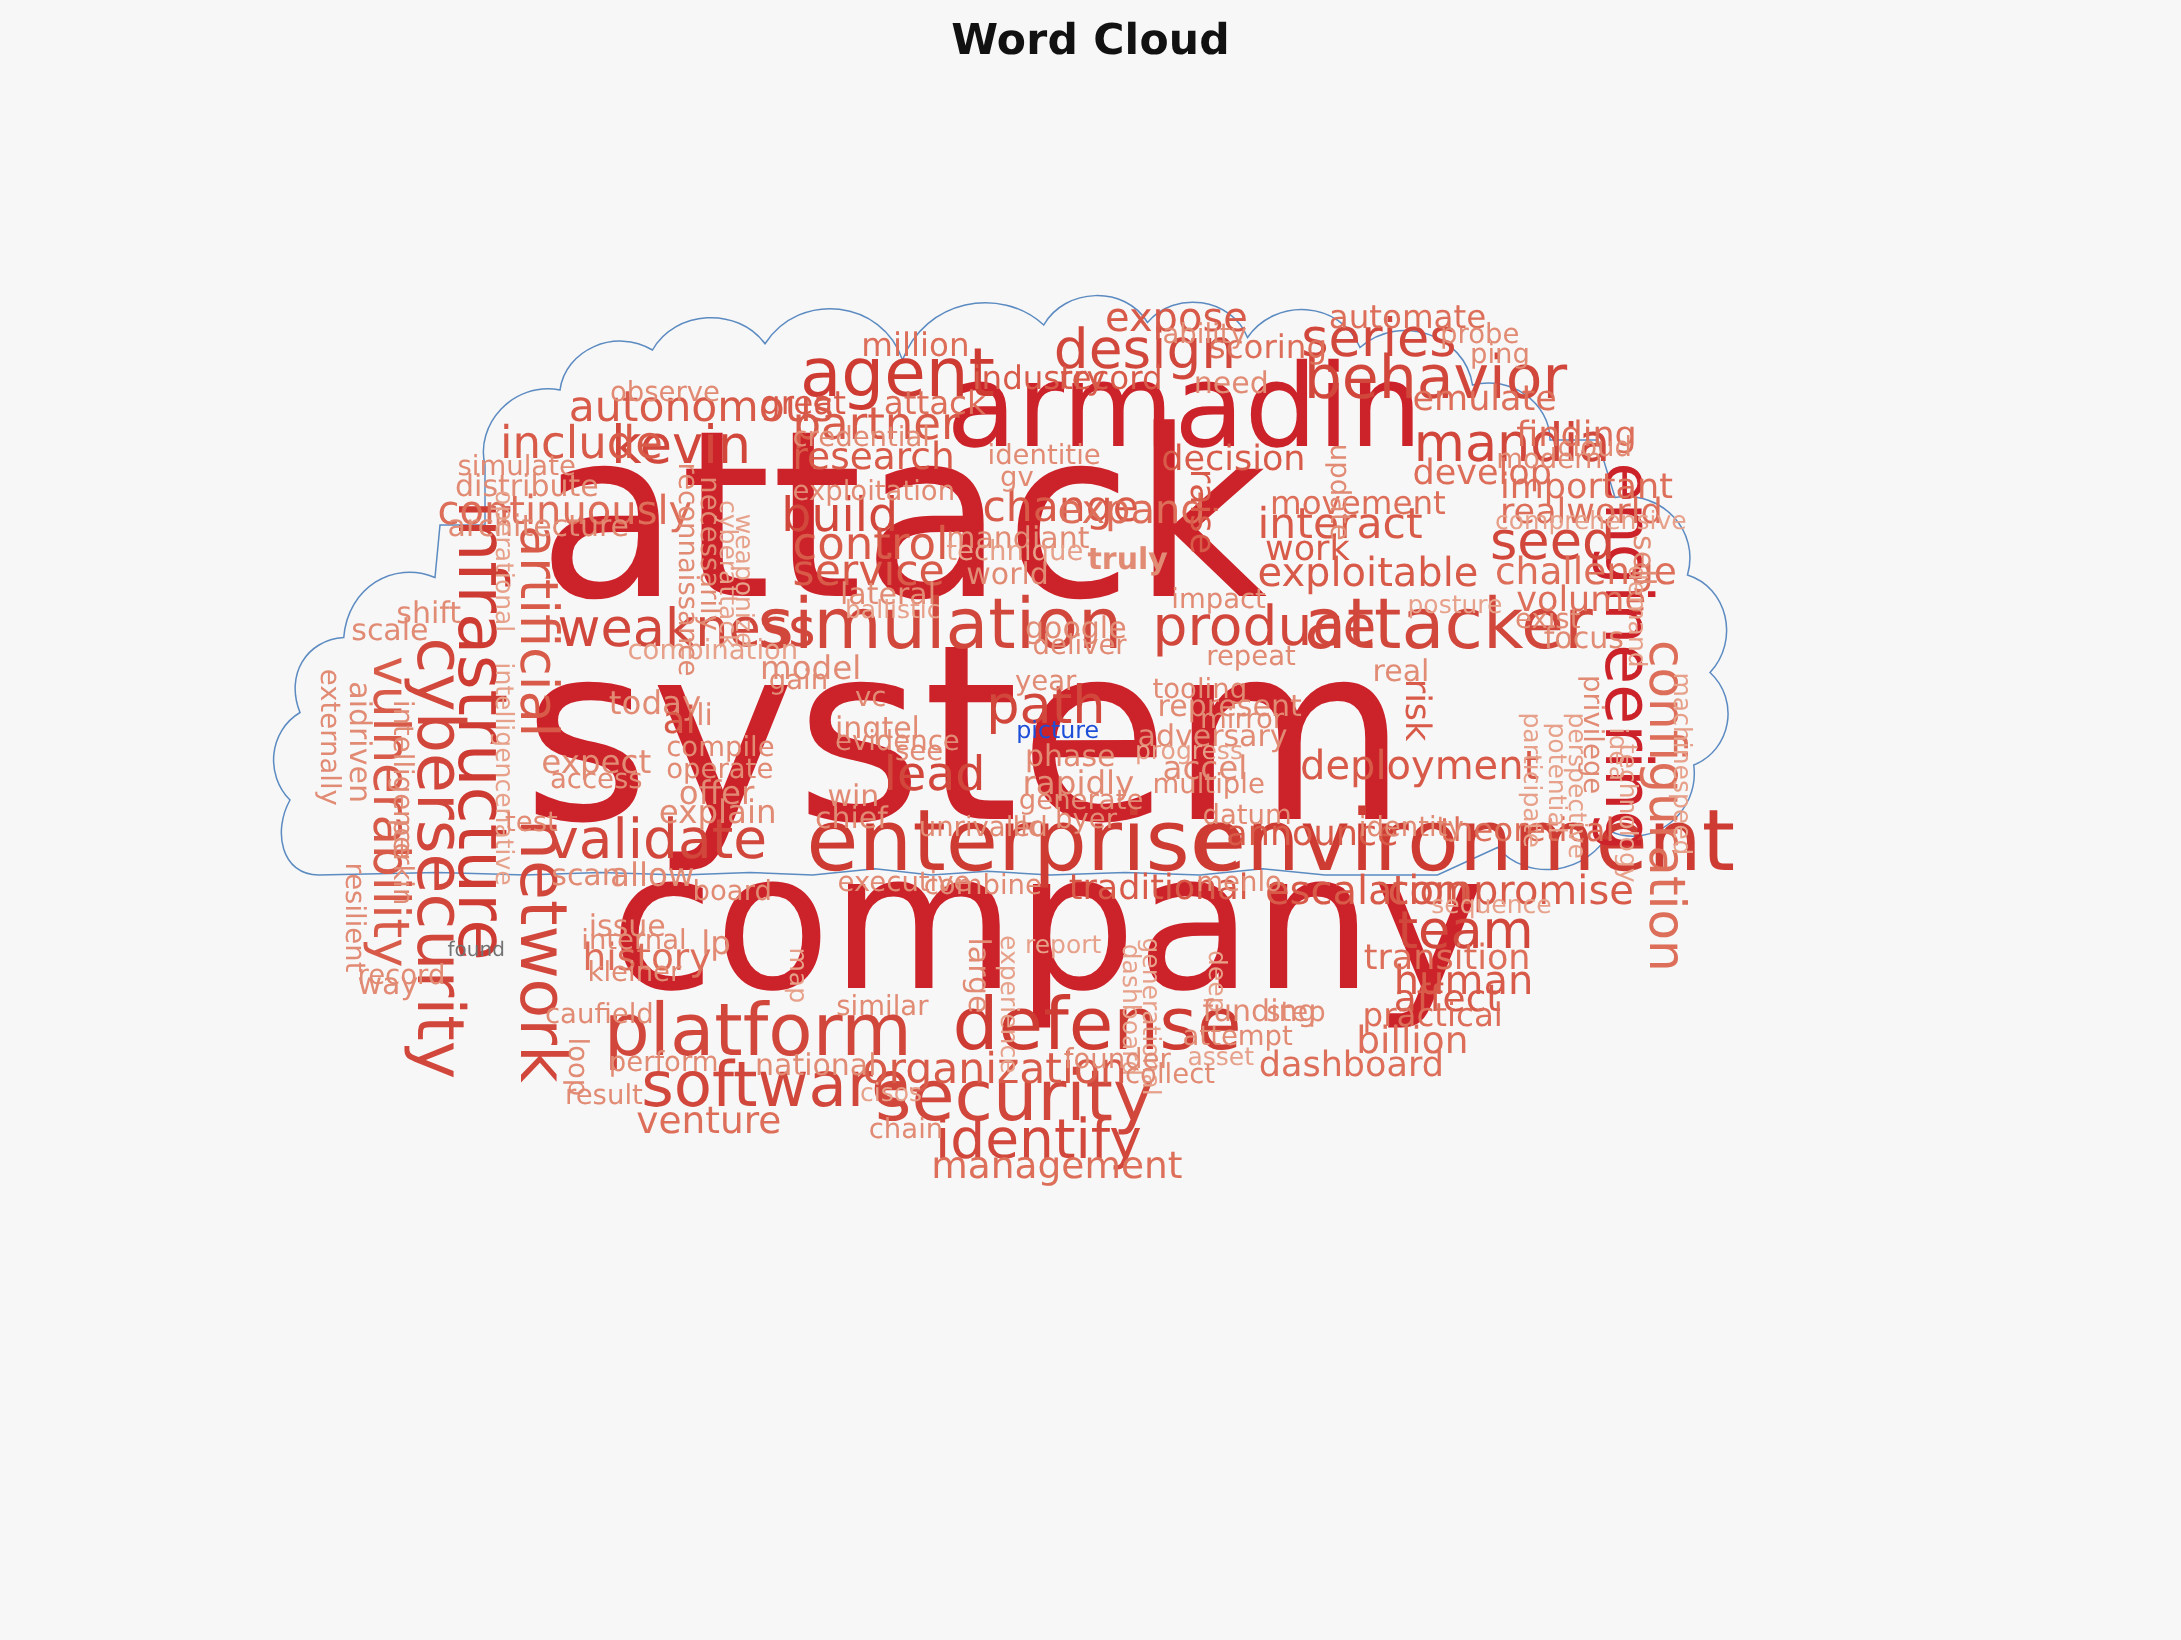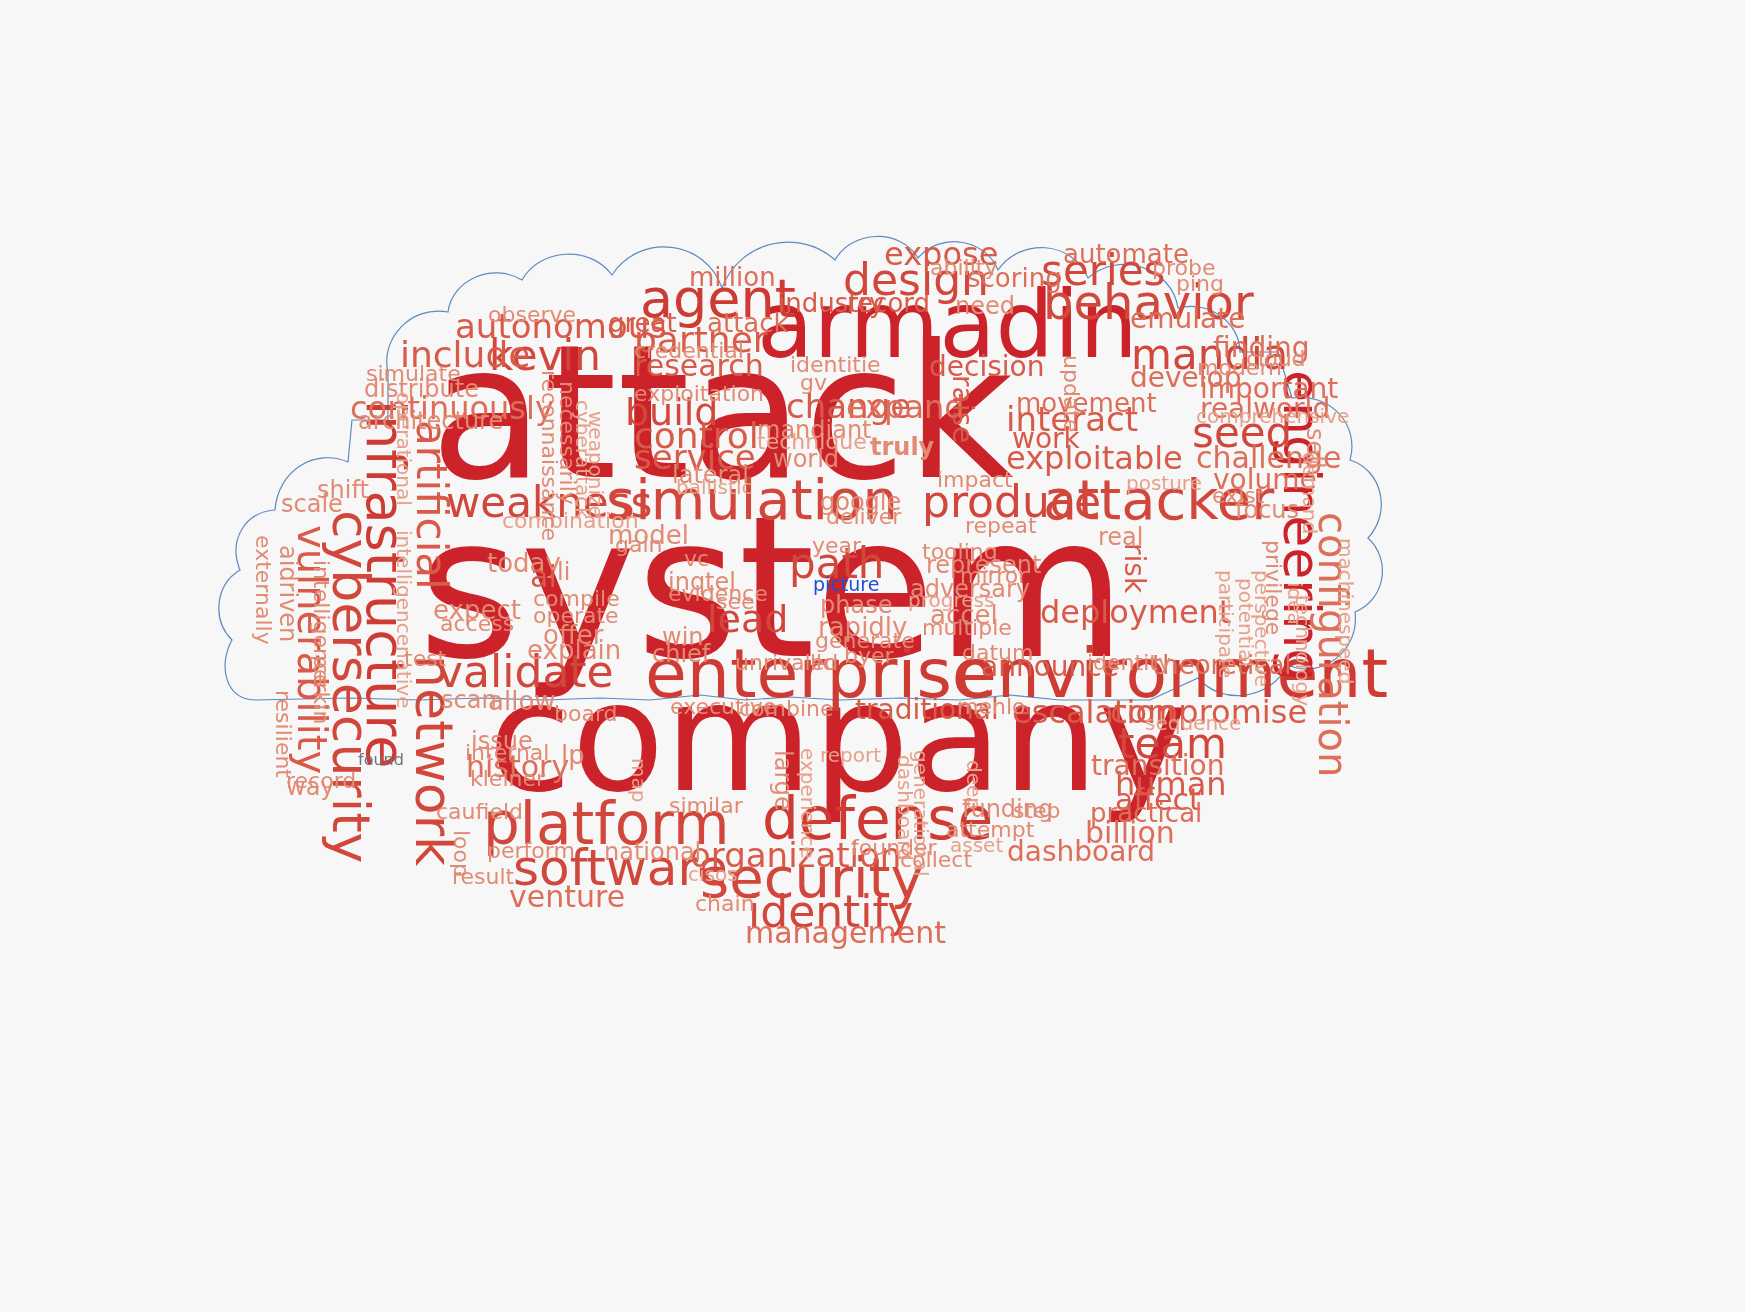--- a/index.html
+++ b/index.html
@@ -55,20 +55,21 @@
   }
   .word.vert {
     writing-mode: vertical-rl;
   }
 </style>
 </head>
 <body>
 
 <div id="page">
 
+  <div id="title">Word Cloud</div>
 
   <div id="cloud-area">
     <svg id="cloud-svg" viewBox="0 0 1745 1312" preserveAspectRatio="none">
       <path d="M 255 700
            C 225 700 218 665 232 640
            C 212 620 215 585 240 570
            C 228 540 245 512 275 510
            C 278 470 315 448 348 462
            L 352 420
            L 388 420

